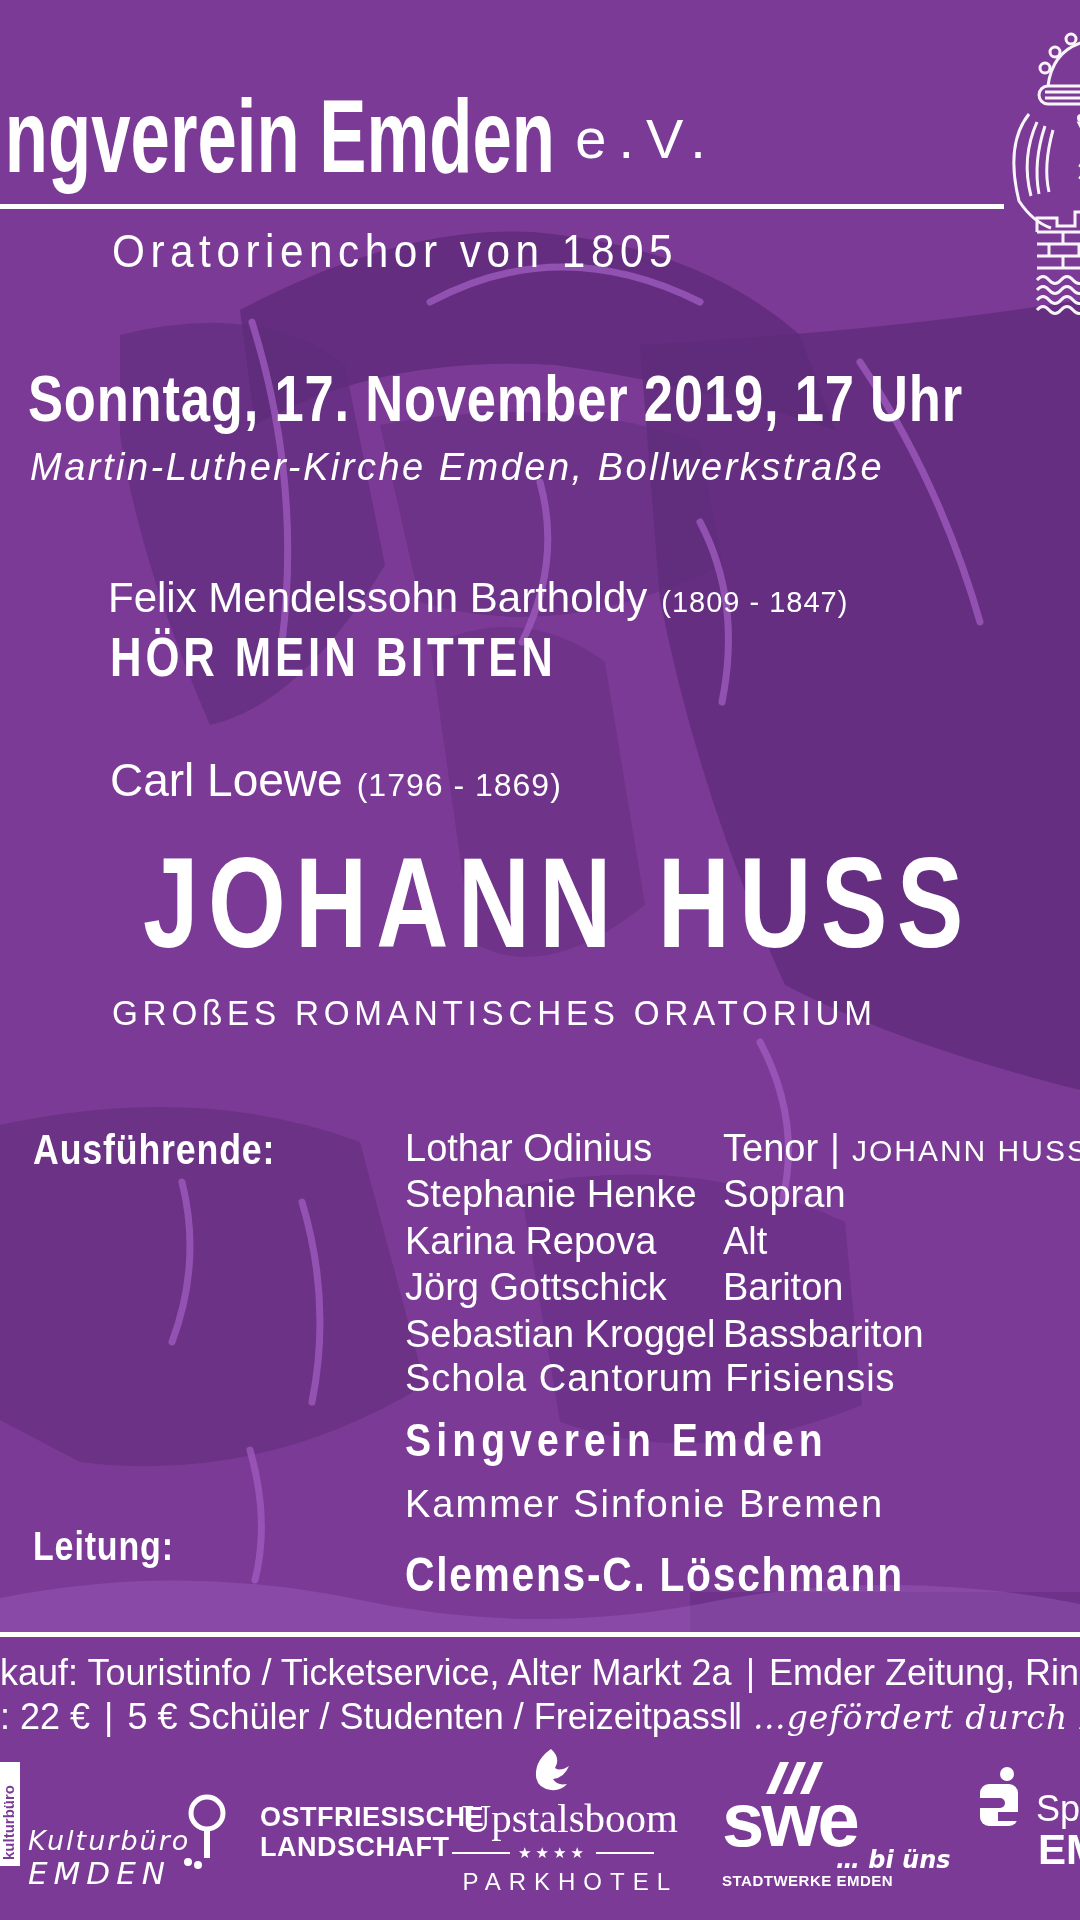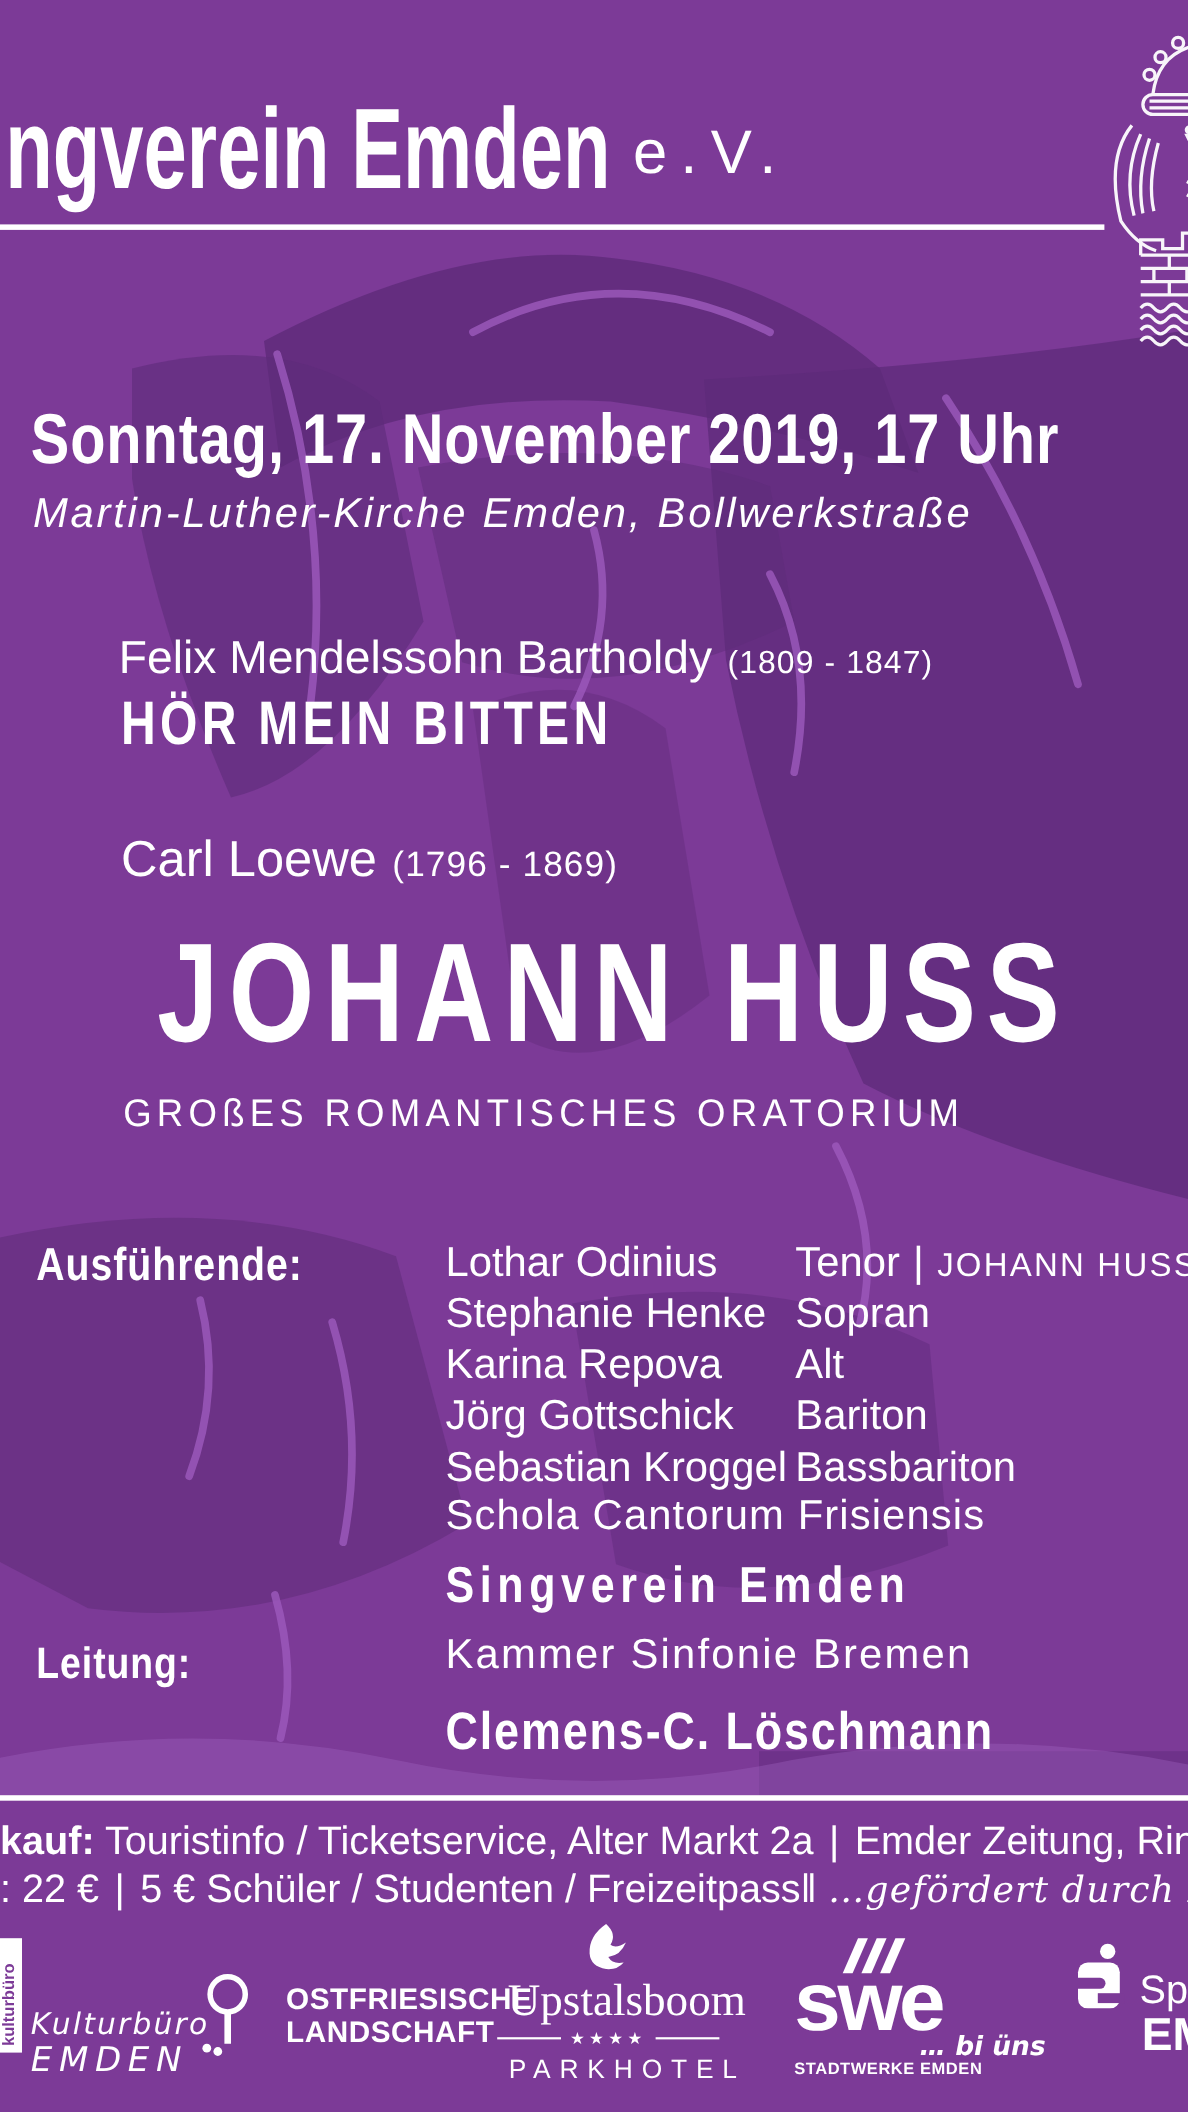--- a/index.html
+++ b/index.html
@@ -3,21 +3,21 @@
 <meta charset="utf-8">
 <style>
   html,body{margin:0;padding:0;background:#222;}
   .poster{
     position:relative;width:1080px;height:1920px;overflow:hidden;
     background:#7c3a97;color:#fff;
     font-family:"Liberation Sans",sans-serif;
   }
   .abs{position:absolute;white-space:nowrap;}
   .cond{display:inline-block;transform-origin:0 0;white-space:nowrap;}
-  .bold{font-weight:700;}
+  .bold{font-weight:400;}
   svg{display:block;}
 
   
   .title-row{left:-62px;top:84px;}
   .title-main{font-size:104px;font-weight:700;transform:scaleX(0.68);line-height:1;}
   .title-ev{font-size:56px;letter-spacing:12px;margin-left:-270px;vertical-align:14px;}
   .rule1{left:0;top:204px;width:1004px;height:5px;background:#fff;}
   .subtitle{left:112px;top:224px;font-size:46px;letter-spacing:6px;}
   .subtitle .cond{transform:scaleX(0.92);}
 
@@ -43,21 +43,21 @@
   .perf-label .cond,.leit-label .cond{transform:scaleX(0.85);letter-spacing:1px;}
   .perf-row{font-size:38px;}
   .perf-name{position:absolute;left:405px;}
   .perf-role{position:absolute;left:723px;}
   .role-sep{font-weight:300;padding:0 12px;color:#fff;}
   .role-extra{font-size:30px;letter-spacing:2px;}
   .schola{left:405px;top:1357px;font-size:38px;letter-spacing:1px;}
   .choir{left:405px;top:1413px;font-size:46px;font-weight:700;}
   .choir .cond{transform:scaleX(0.85);letter-spacing:6px;}
   .orchestra{left:405px;top:1483px;font-size:38px;letter-spacing:2px;}
-  .leit-label{left:33px;top:1490px;font-size:40px;font-weight:700;}
+  .leit-label{left:33px;top:1524px;font-size:40px;font-weight:700;}
   .leit-name{left:405px;top:1547px;font-size:48px;font-weight:700;}
   .leit-name .cond{transform:scaleX(0.85);letter-spacing:2px;}
 
   
   .rule2{left:0;top:1632px;width:1080px;height:5px;background:#fff;}
   .ticket1{left:0;top:1652px;font-size:36px;}
   .ticket2{left:0;top:1696px;font-size:36px;}
   .t-bar{font-weight:300;padding:0 14px;}
   .t-note{font-family:"DejaVu Serif",serif;font-style:italic;font-size:33px;letter-spacing:1px;padding-left:10px;}
 
@@ -156,20 +156,23 @@
       <path d="M44,264 q6,-7 12,0 q6,7 12,0 q6,-7 12,0 q6,7 12,0 q6,-7 12,0 q6,7 12,0 q6,-7 12,0 q6,7 12,0"></path>
       <path d="M44,274 q6,-7 12,0 q6,7 12,0 q6,-7 12,0 q6,7 12,0 q6,-7 12,0 q6,7 12,0 q6,-7 12,0 q6,7 12,0"></path>
       <path d="M44,284 q6,-7 12,0 q6,7 12,0 q6,-7 12,0 q6,7 12,0 q6,-7 12,0 q6,7 12,0 q6,-7 12,0 q6,7 12,0"></path>
     </g>
   </svg>
 
   <div class="abs title-row">
     <span class="title-main cond">Singverein Emden</span><span class="title-ev">e.V.</span>
   </div>
   <div class="abs rule1"></div>
+  <div class="abs subtitle">
+    <span class="cond">Oratorienchor von 1805</span>
+  </div>
 
   <div class="abs date-line">
     <span class="cond">Sonntag, 17. November 2019, 17 Uhr</span>
   </div>
   <div class="abs venue-line">Martin-Luther-Kirche Emden, Bollwerkstraße</div>
 
   <div class="abs composer1">
     <span>Felix Mendelssohn Bartholdy</span><span class="composer-dates">(1809 - 1847)</span>
   </div>
   <div class="abs work1">

